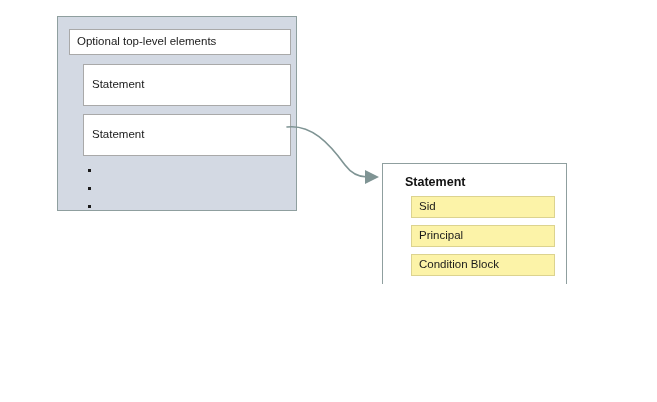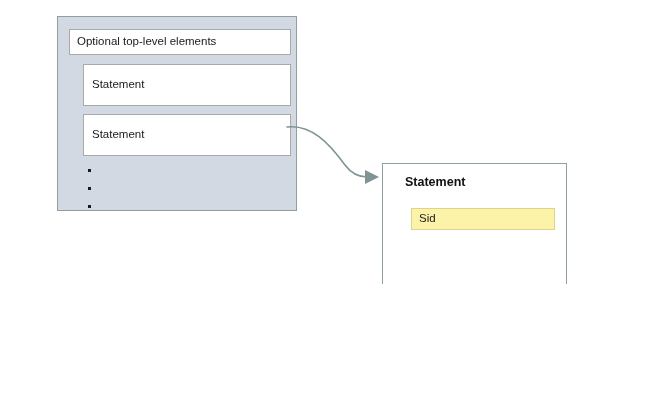--- a/index.html
+++ b/index.html
@@ -110,21 +110,21 @@
     top: 12px;
     font-size: 12.5px;
     font-weight: bold;
     color: #111111;
     line-height: 1;
   }
 
   .field-list {
     position: absolute;
     left: 28px;
-    top: 44px;
+    top: 32px;
     width: 144px;
   }
   .field-box {
     width: 144px;
     height: 22px;
     background: #fcf3a8;
     border: 1px solid #dcd38f;
     box-sizing: border-box;
     margin-bottom: 7px;
     display: flex;
@@ -170,17 +170,23 @@
   </svg>
 
   <div class="detail-panel">
 
     <div class="detail-title">Statement</div>
 
     <div class="field-list">
       <div class="field-box">
         <span>Sid</span>
       </div>
+      <div class="field-box">
+        <span>Principal</span>
+      </div>
+      <div class="field-box">
+        <span>Condition Block</span>
+      </div>
     </div>
 
   </div>
 
 </div>
 
 </body></html>

